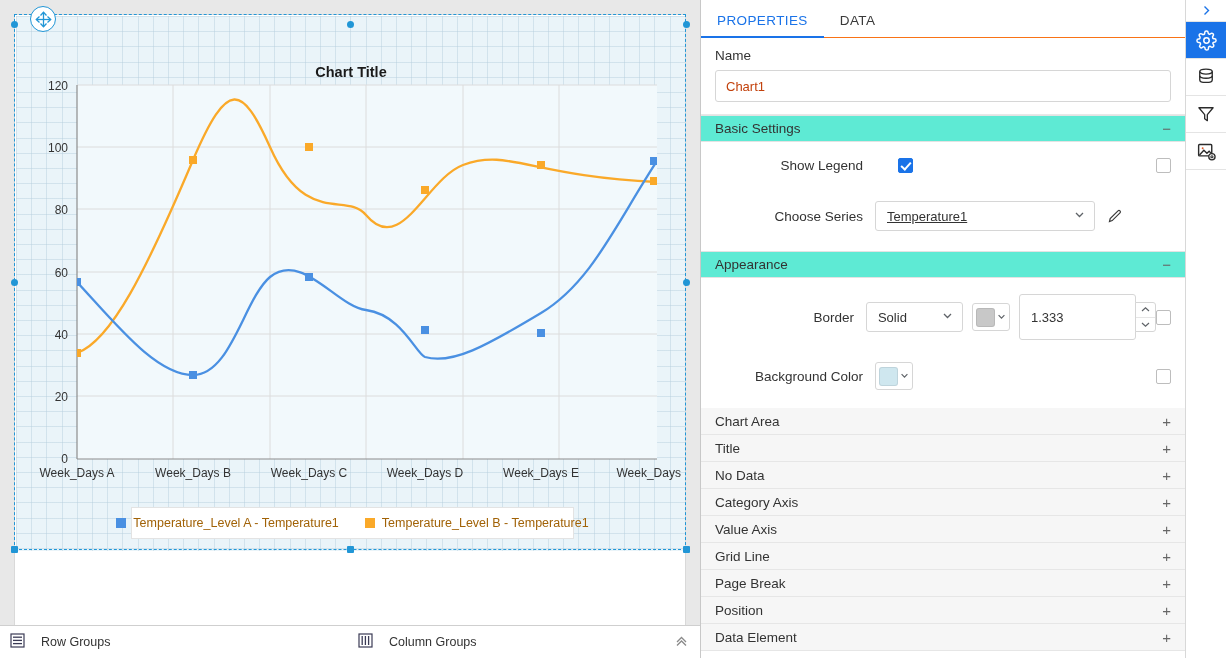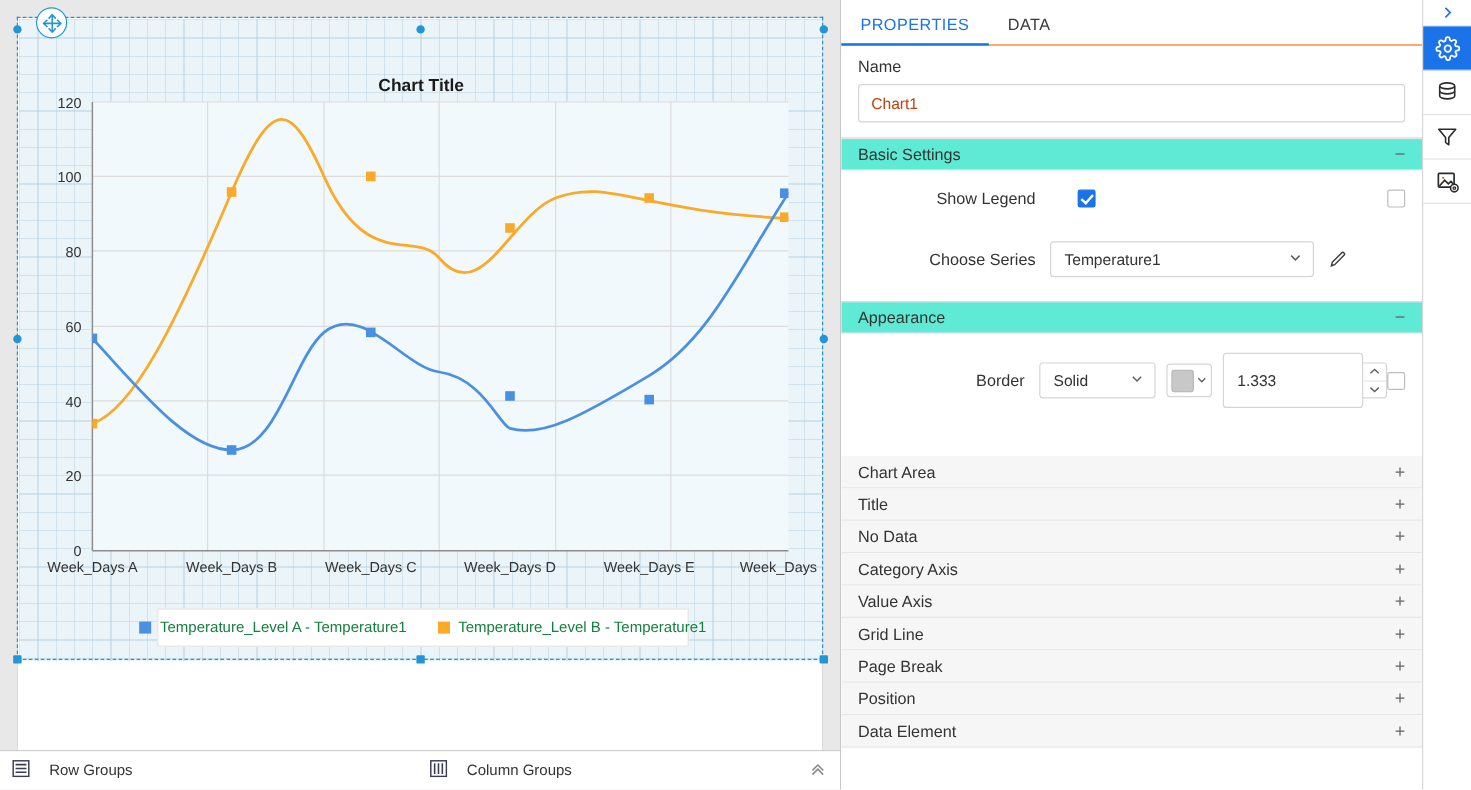--- a/index.html
+++ b/index.html
@@ -86,21 +86,21 @@
     position: absolute;
     left: 115px; top: 491px;
     width: 443px; height: 32px;
     background: #ffffff;
     border: 1px solid #e3e3e3;
     display: flex;
     align-items: center;
     justify-content: center;
     gap: 26px;
   }
-  .legend-entry { display: flex; align-items: center; gap: 7px; font-size: 12.5px; color: #15803d; white-space: nowrap;}
+  .legend-entry { display: flex; align-items: center; gap: 7px; font-size: 12.5px; color: #a16207; white-space: nowrap;}
   .legend-swatch { width: 10px; height: 10px; display:inline-block; }
 
   .axis-label { font-size: 12px; fill: #333; font-family: "Liberation Sans", sans-serif; }
 
   
   .group-bar {
     position: absolute;
     left: 0; bottom: 0;
     width: 701px; height: 33px;
     background: #ffffff;
@@ -440,21 +440,21 @@
         <span class="sign">−</span>
       </div>
       <div class="section-content" style="padding-top:16px;padding-bottom:20px;">
         <div class="row" style="margin-bottom:28px;gap:23px;">
           <div class="row-label">Show Legend</div>
           <span class="cb checked"></span>
           <span class="cb spacer-right"></span>
         </div>
         <div class="row">
           <div class="row-label">Choose Series</div>
-          <div class="select" style="width:220px;">
+          <div class="select" style="width:220px;text-decoration:underline;">
             <span>Temperature1</span>
             <span class="caret">
               <svg width="13" height="13" viewBox="0 0 13 13" fill="none" stroke="#5f6368" stroke-width="1.3">
                   <polyline points="3,5 6.5,8.5 10,5"></polyline>
                 </svg>
             </span>
           </div>
           <span class="pencil">
             <svg width="16" height="16" viewBox="0 0 16 16" fill="none" stroke="#3a3a3a" stroke-width="1.2">
               <path d="M2.5 13.5 L3.2 10.6 L11 2.8 a1.4 1.4 0 0 1 2 2 L5.2 12.6 Z"></path>
@@ -494,20 +494,32 @@
                 </svg>
             </div>
             <div>
               <svg width="11" height="7" viewBox="0 0 11 7" fill="none" stroke="#5f6368" stroke-width="1.2">
                   <polyline points="2,2 5.5,5.2 9,2"></polyline>
                 </svg>
             </div>
           </div>
           <span class="cb spacer-right"></span>
         </div>
+        <div class="row">
+          <div class="row-label">Background Color</div>
+          <div class="color-btn">
+            <span class="color-chip" style="background:#cfe7ef"></span>
+            <span class="caret">
+              <svg width="9" height="9" viewBox="0 0 9 9" fill="none" stroke="#5f6368" stroke-width="1.2">
+                  <polyline points="1.6,3.2 4.5,6.1 7.4,3.2"></polyline>
+                </svg>
+            </span>
+          </div>
+          <span class="cb spacer-right"></span>
+        </div>
       </div>
 
       <div>
         <div class="acc-item">
           <span>Chart Area</span>
           <span class="sign">+</span>
         </div>
         <div class="acc-item">
           <span>Title</span>
           <span class="sign">+</span>

